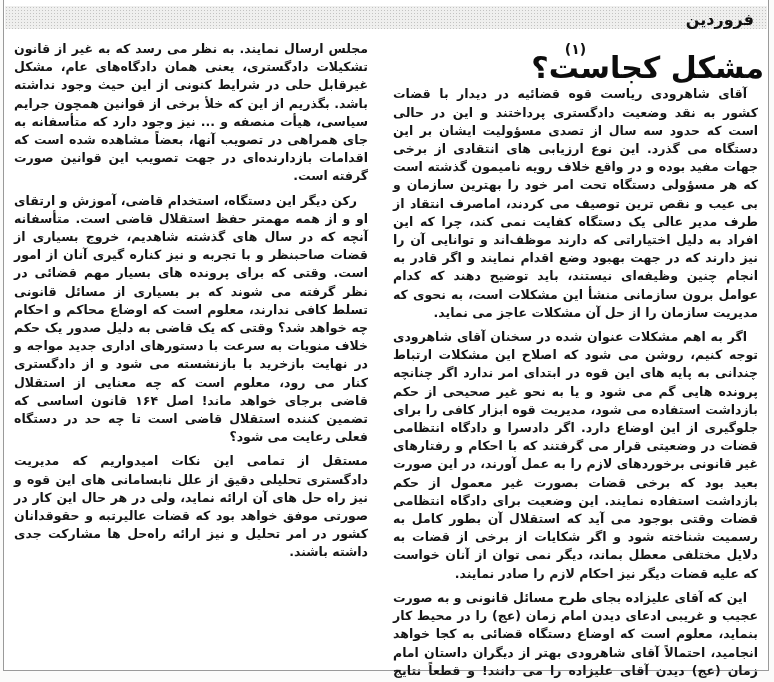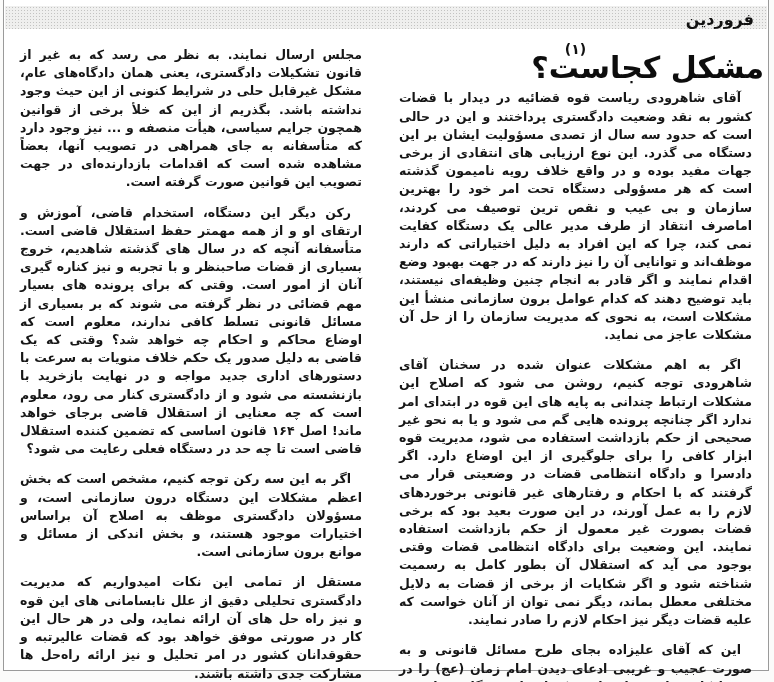--- a/index.html
+++ b/index.html
@@ -69,21 +69,21 @@
     margin: 6px 0 0 0;
     color: #111111;
   }
   .article-title {
     text-align: right;
     font-size: 30px;
     font-weight: bold;
     margin: 1px 0 8px 0;
     color: #0d0d0d;
   }
-  p.para { margin: 12px; padding: 0; }
+  p.para { margin: 6px; padding: 0; }
   p.indent { text-indent: 11px; }
 </style>
 </head>
 <body>
 
 <div class="page">
 
   <div class="masthead-band">
     <span class="masthead-label">فروردین</span>
   </div>
@@ -94,18 +94,17 @@
       <div class="article-number">(۱)</div>
       <h1 class="article-title">مشکل کجاست؟</h1>
       <p class="para indent">آقای شاهرودی ریاست قوه قضائیه در دیدار با قضات کشور به نقد وضعیت دادگستری پرداختند و این در حالی است که حدود سه سال از تصدی مسؤولیت ایشان بر این دستگاه می گذرد. این نوع ارزیابی های انتقادی از برخی جهات مفید بوده و در واقع خلاف رویه نامیمون گذشته است که هر مسؤولی دستگاه تحت امر خود را بهترین سازمان و بی عیب و نقص ترین توصیف می کردند، اماصرف انتقاد از طرف مدیر عالی یک دستگاه کفایت نمی کند، چرا که این افراد به دلیل اختیاراتی که دارند موظف‌اند و توانایی آن را نیز دارند که در جهت بهبود وضع اقدام نمایند و اگر قادر به انجام چنین وظیفه‌ای نیستند، باید توضیح دهند که کدام عوامل برون سازمانی منشأ این مشکلات است، به نحوی که مدیریت سازمان را از حل آن مشکلات عاجز می نماید.</p>
       <p class="para indent">اگر به اهم مشکلات عنوان شده در سخنان آقای شاهرودی توجه کنیم، روشن می شود که اصلاح این مشکلات ارتباط چندانی به پایه های این قوه در ابتدای امر ندارد اگر چنانچه پرونده هایی گم می شود و یا به نحو غیر صحیحی از حکم بازداشت استفاده می شود، مدیریت قوه ابزار کافی را برای جلوگیری از این اوضاع دارد. اگر دادسرا و دادگاه انتظامی قضات در وضعیتی قرار می گرفتند که با احکام و رفتارهای غیر قانونی برخوردهای لازم را به عمل آورند، در این صورت بعید بود که برخی قضات بصورت غیر معمول از حکم بازداشت استفاده نمایند. این وضعیت برای دادگاه انتظامی قضات وقتی بوجود می آید که استقلال آن بطور کامل به رسمیت شناخته شود و اگر شکایات از برخی از قضات به دلایل مختلفی معطل بماند، دیگر نمی توان از آنان خواست که علیه قضات دیگر نیز احکام لازم را صادر نمایند.</p>
       <p class="para indent">این که آقای علیزاده بجای طرح مسائل قانونی و به صورت عجیب و غریبی ادعای دیدن امام زمان (عج) را در محیط کار بنماید، معلوم است که اوضاع دستگاه قضائی به کجا خواهد انجامید، احتمالاً آقای شاهرودی بهتر از دیگران داستان امام زمان (عج) دیدن آقای علیزاده را می دانند! و قطعاً نتایج فاجعه بار اقدام مذکور با این دیدن خیالی را برای جامعه و دستگاه قضائی بهتر از دیگران می دانند. دستگاه قضائی دارای چند رکن اساسی است. یک رکن آن قانون است، اعم از قوانین مدنی و حقوقی و جزایی و نیز قوانین آیین‌دادرسی کیفری و مدنی و قانون تشکیلات دادگستری، اگر آقای شاهرودی این قوانین را ناقص یا معیوب می دانند به طور مشخص باید اعلام نمایند و به سرعت قوانین متناسب را برای تصویب به دولت و</p>
     </div>
 
     <div class="column column-second">
       <p class="para">مجلس ارسال نمایند. به نظر می رسد که به غیر از قانون تشکیلات دادگستری، یعنی همان دادگاه‌های عام، مشکل غیرقابل حلی در شرایط کنونی از این حیث وجود نداشته باشد. بگذریم از این که خلأ برخی از قوانین همچون جرایم سیاسی، هیأت منصفه و ... نیز وجود دارد که متأسفانه به جای همراهی در تصویب آنها، بعضاً مشاهده شده است که اقدامات بازدارنده‌ای در جهت تصویب این قوانین صورت گرفته است.</p>
       <p class="para indent">رکن دیگر این دستگاه، استخدام قاضی، آموزش و ارتقای او و از همه مهمتر حفظ استقلال قاضی است. متأسفانه آنچه که در سال های گذشته شاهدیم، خروج بسیاری از قضات صاحبنظر و با تجربه و نیز کناره گیری آنان از امور است. وقتی که برای پرونده های بسیار مهم قضائی در نظر گرفته می شوند که بر بسیاری از مسائل قانونی تسلط کافی ندارند، معلوم است که اوضاع محاکم و احکام چه خواهد شد؟ وقتی که یک قاضی به دلیل صدور یک حکم خلاف منویات به سرعت با دستورهای اداری جدید مواجه و در نهایت بازخرید با بازنشسته می شود و از دادگستری کنار می رود، معلوم است که چه معنایی از استقلال قاضی برجای خواهد ماند! اصل ۱۶۴ قانون اساسی که تضمین کننده استقلال قاضی است تا چه حد در دستگاه فعلی رعایت می شود؟</p>
-      <p class="para indent">اگر به این سه رکن توجه کنیم، مشخص است که بخش اعظم مشکلات این دستگاه درون سازمانی است، و مسؤولان دادگستری موظف به اصلاح آن براساس اختیارات موجود هستند، و بخش اندکی از مسائل و موانع برون سازمانی است.</p>
       <p class="para">مستقل از تمامی این نکات امیدواریم که مدیریت دادگستری تحلیلی دقیق از علل نابسامانی های این قوه و نیز راه حل های آن ارائه نماید، ولی در هر حال این کار در صورتی موفق خواهد بود که قضات عالیرتبه و حقوقدانان کشور در امر تحلیل و نیز ارائه راه‌حل ها مشارکت جدی داشته باشند.</p>
     </div>
 
   </div>
 </div>
 
 </body></html>

